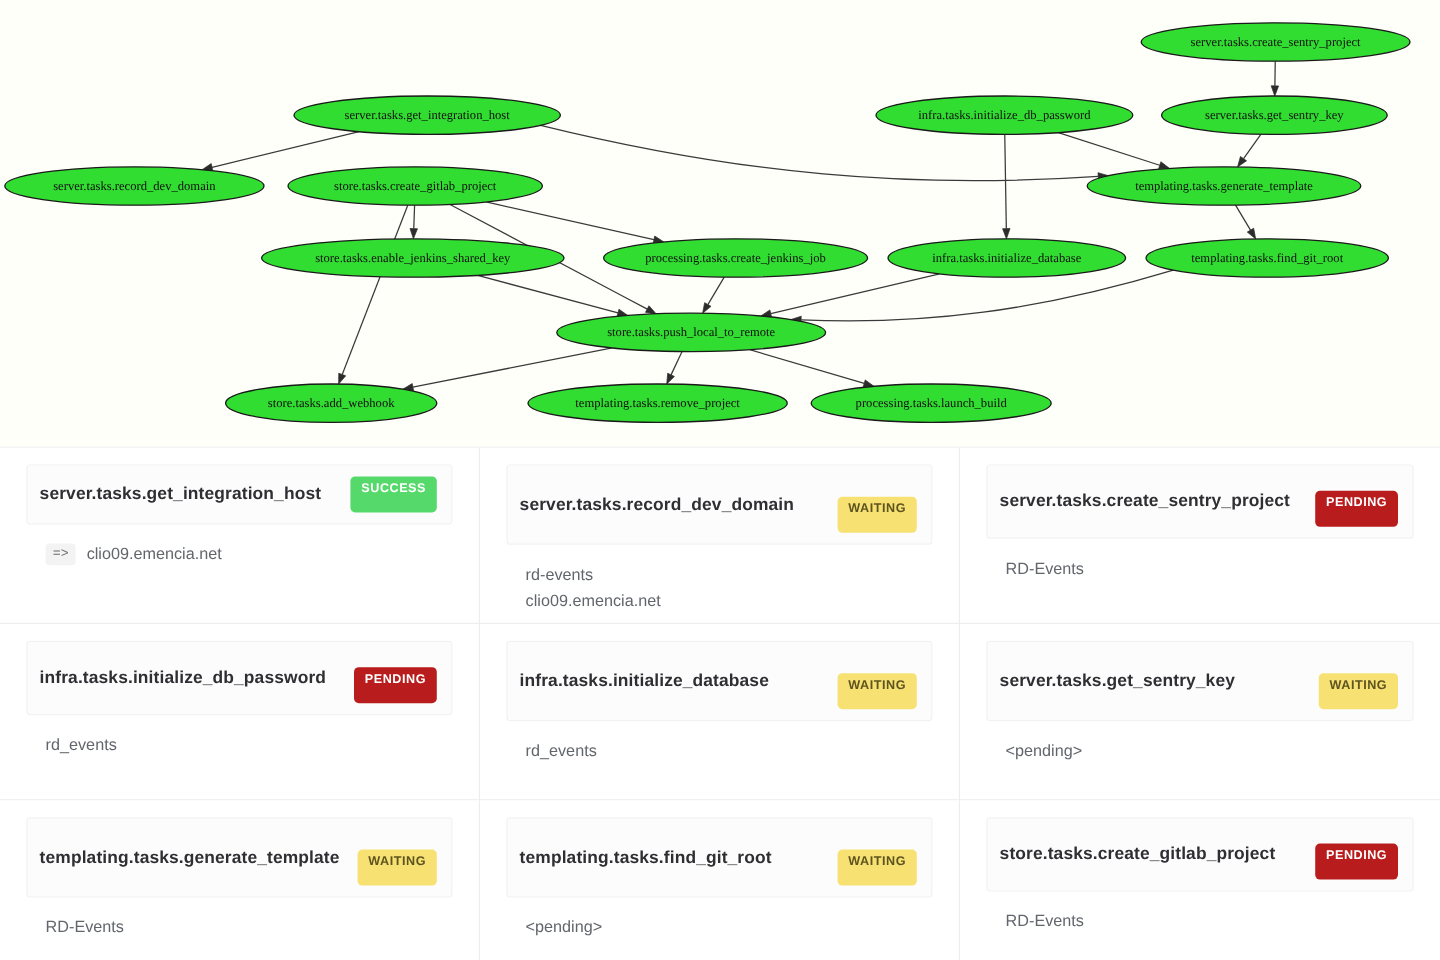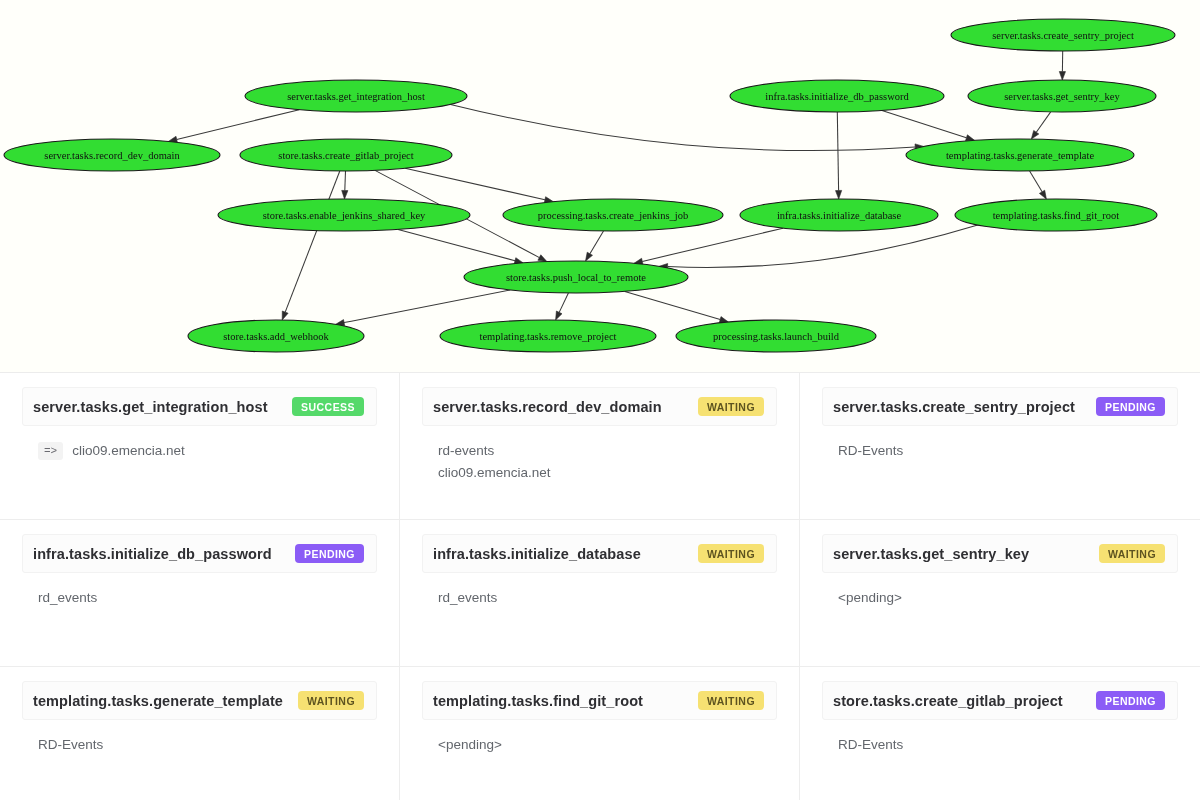--- a/index.html
+++ b/index.html
@@ -84,28 +84,28 @@
     color: #2f2f33;
     letter-spacing: .1px;
     white-space: nowrap;
   }
 
   .status-badge {
     flex: none;
     font-size: 10.5px;
     font-weight: 600;
     letter-spacing: .45px;
-    padding: 4px 9px 3px 9px;
+    padding: 4px 9px 14px 9px;
     border-radius: 4px;
     line-height: 1.15;
     white-space: nowrap;
   }
   .status-badge.success { background: #55d96a; color: #ffffff; }
-  .status-badge.pending { background: #8b5cf6; color: #ffffff; }
-  .status-badge.waiting { background: #f6e172; color: #5e5420; }
+  .status-badge.pending { background: #b91c1c; color: #ffffff; margin-top: 12px; }
+  .status-badge.waiting { background: #f6e172; color: #5e5420; margin-top: 17px; }
 
   .card-body {
     padding: 14px 0 0 16px;
   }
   .arg-line {
     display: flex;
     align-items: center;
     gap: 9px;
     font-size: 13.5px;
     color: #62666c;

